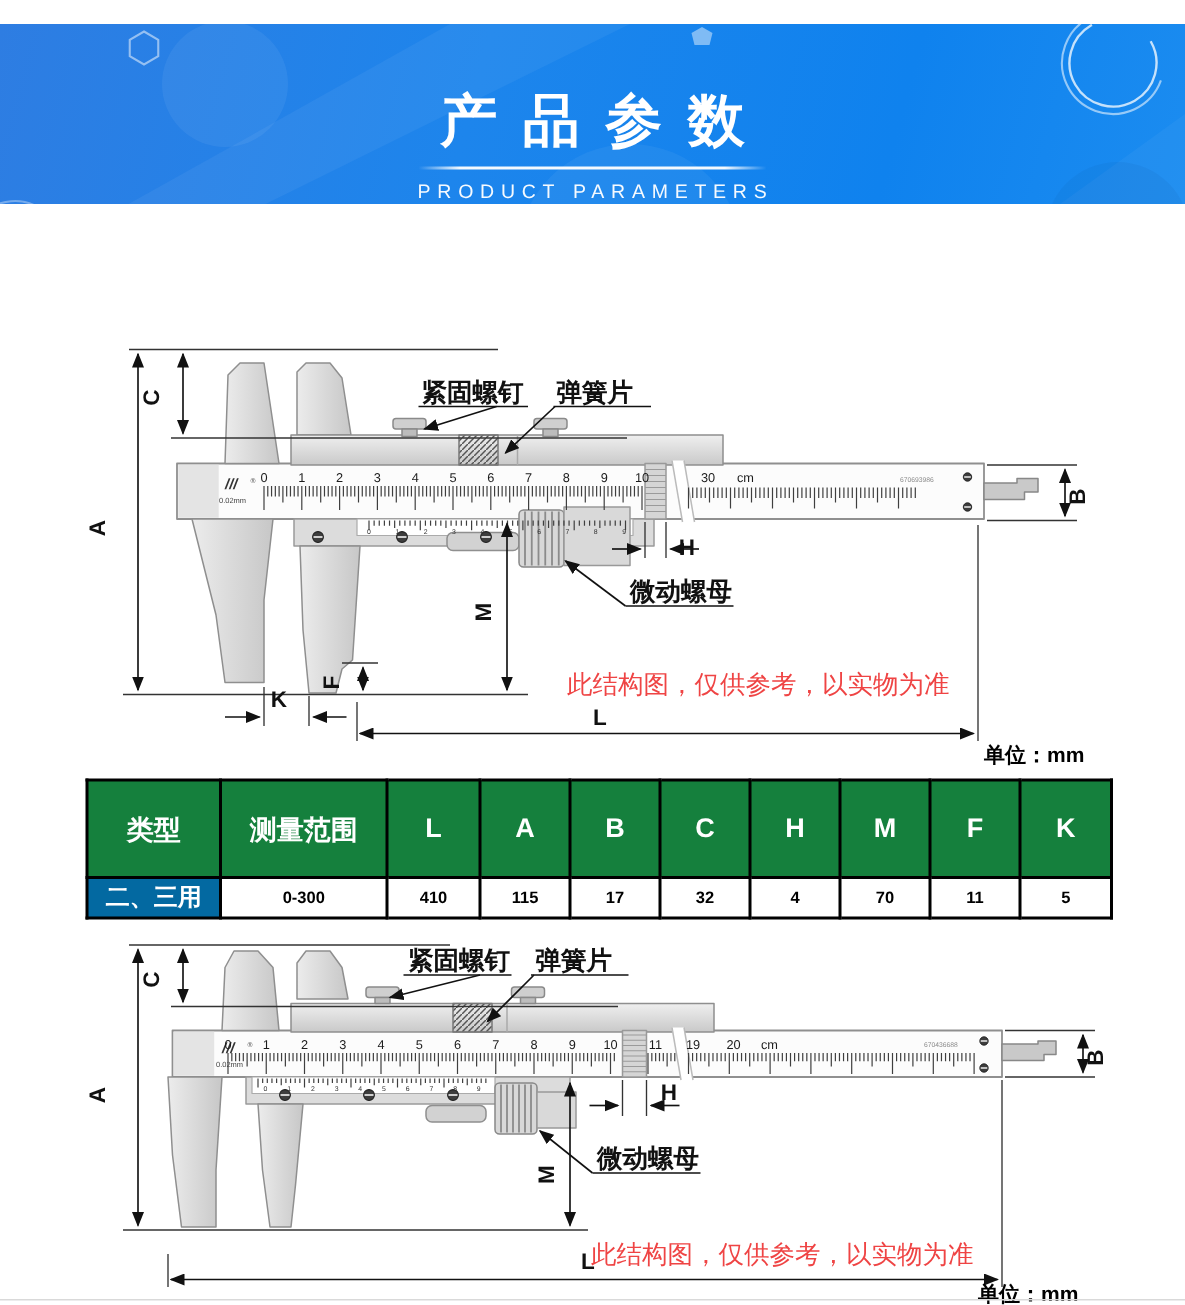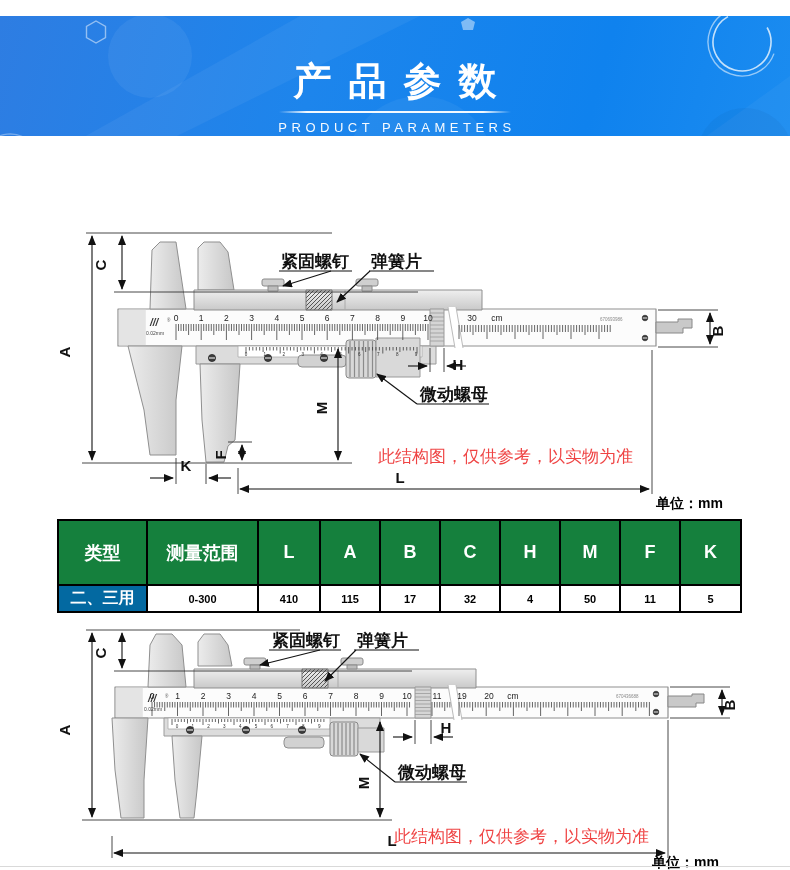--- a/index.html
+++ b/index.html
@@ -829,21 +829,21 @@
       </thead>
     <tbody>
         <tr id="params-row">
           <td class="type-cell">二、三用</td>
           <td>0-300</td>
           <td>410</td>
           <td>115</td>
           <td>17</td>
           <td>32</td>
           <td>4</td>
-          <td>50</td>
+          <td>70</td>
           <td>11</td>
           <td>5</td>
         </tr>
       </tbody>
   </table>
 
   <div class="bottom-line"></div>
 </div>
 
 </body></html>

